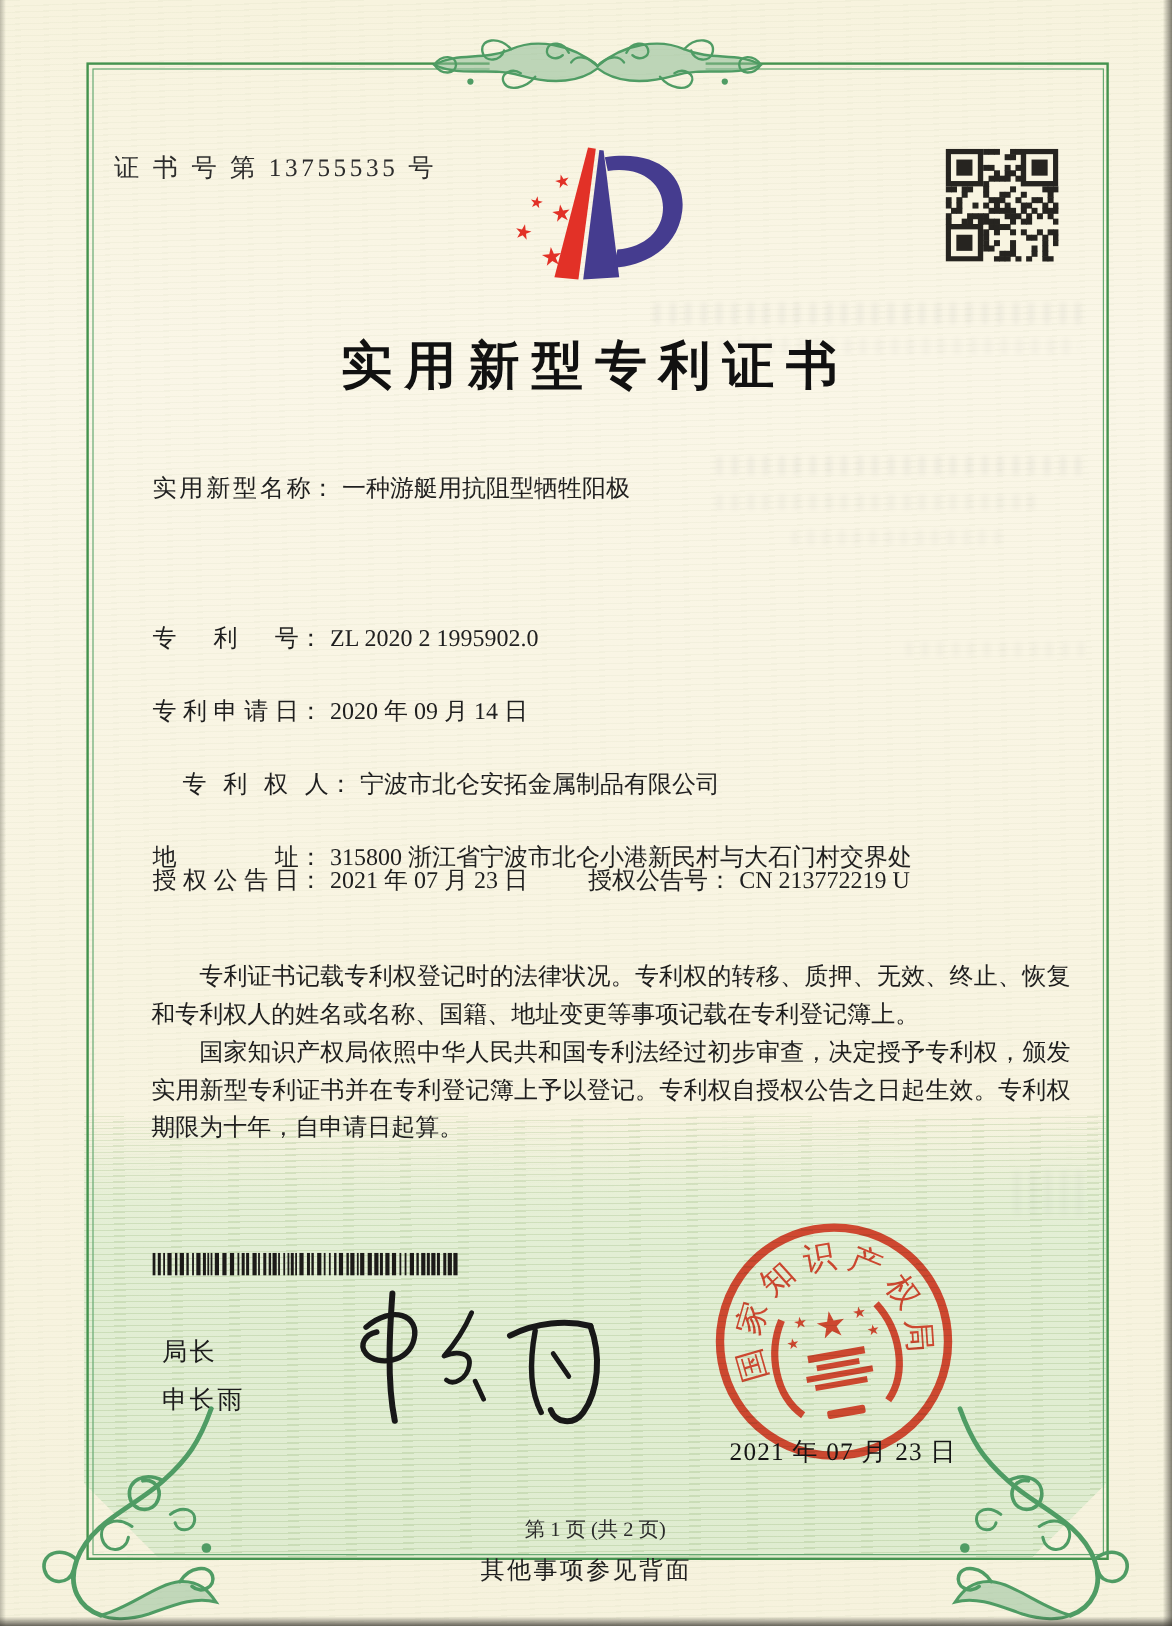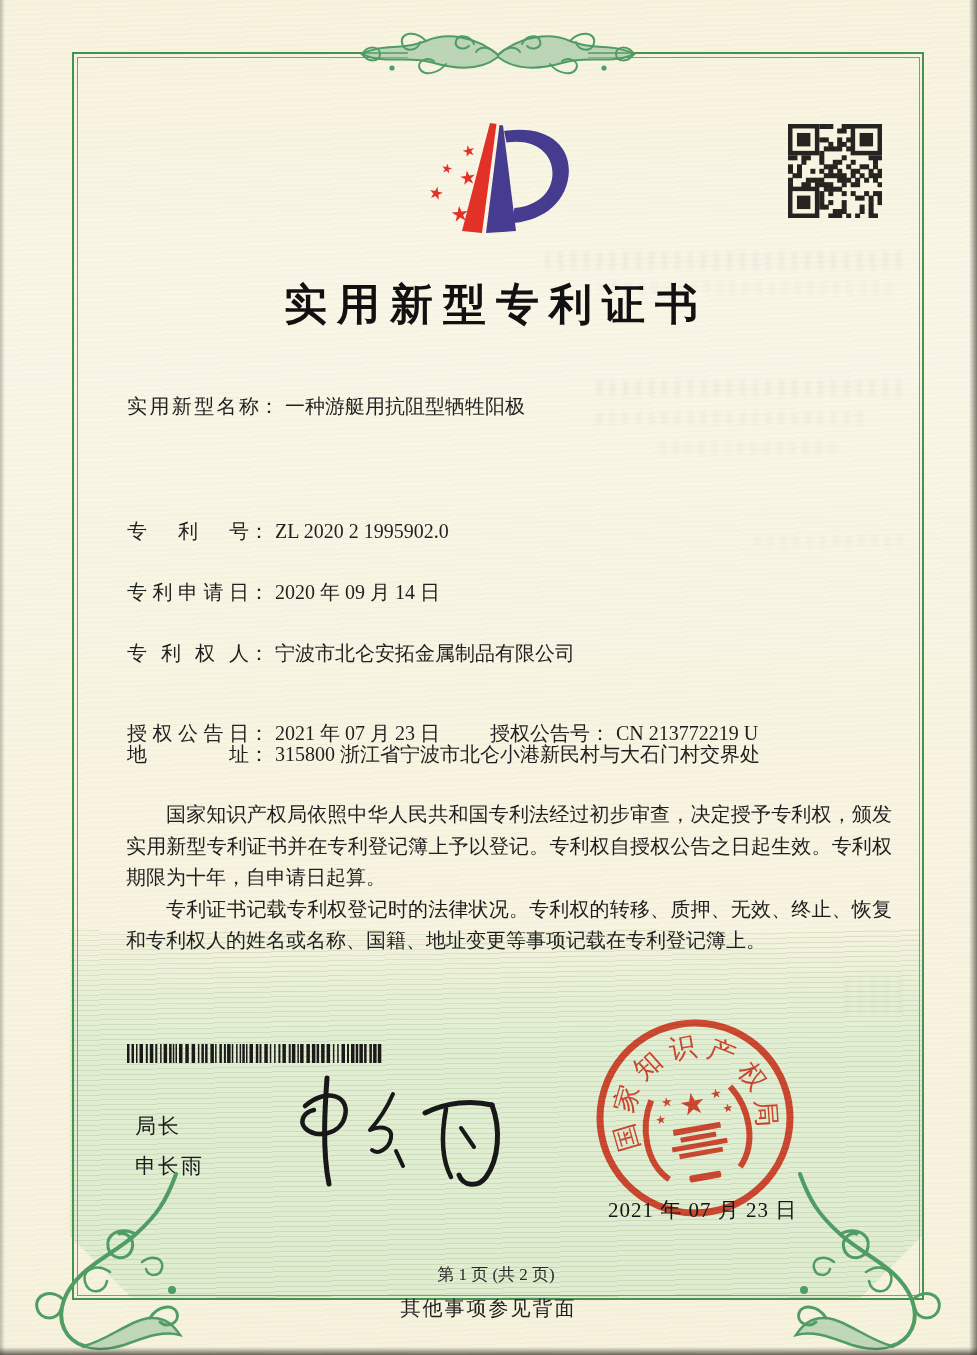--- a/index.html
+++ b/index.html
@@ -98,20 +98,21 @@
       <path d="M112 64 C96 56 82 64 84 77 C86 90 104 92 108 79 C111 69 103 62 95 64" stroke-width="3"></path>
       <path d="M40 130 C28 118 10 124 13 138 C16 151 34 151 37 139" stroke-width="3"></path>
       <path d="M86 102 C73 93 58 99 61 112 C64 125 81 124 83 111" stroke-width="2.5"></path>
       <path d="M60 176 C84 170 106 150 126 148 C142 147 150 156 156 165 C138 160 120 168 100 175 C84 180 68 180 60 176" fill="#8cbb95" fill-opacity=".5" stroke-width="2.5"></path>
       <path d="M126 148 C134 135 150 134 153 143 C156 152 144 159 136 152" stroke-width="3"></path>
       <circle cx="148" cy="120" r="4" fill="#4f9c64" stroke="none"></circle>
       <path d="M118 92 C128 84 140 88 138 98 C136 107 124 107 122 99" stroke-width="2.5"></path>
     </g>
   </svg>
 
+  <div class="abs cert-no">证 书 号 第 13755535 号</div>
 
   <svg class="abs" style="left:400px;top:100px;" width="220" height="160" viewBox="0 0 220 160">
     <path d="M90 23 L96.5 24 L82 133 L62 131 Z" fill="#e23127"></path>
     <path d="M99.5 25 L103 25.5 L116 131 L86 133 Z" fill="#453c8f"></path>
     <path d="M104 31 C150 24 172 48 168.5 76 C165 106 138 122 111 123 L114.5 108 C138 106 152.5 92 152.5 73 C152.5 52 133 38 106.5 42.5 Z" fill="#453c8f"></path>
     <g fill="#e23127" font-family="'DejaVu Sans',sans-serif" text-anchor="middle">
       <text x="69" y="56" font-size="15" transform="rotate(-14 69 52)">★</text>
       <text x="47" y="73" font-size="13" transform="rotate(10 47 69)">★</text>
       <text x="68" y="84" font-size="19" transform="rotate(-8 68 79)">★</text>
       <text x="36" y="99" font-size="17" transform="rotate(12 36 94)">★</text>
@@ -268,36 +269,36 @@
     <span class="flabel" style="width:132px;">实用新型名称</span><span>：</span><span class="fval">一种游艇用抗阻型牺牲阳极</span>
   </div>
 
   <div class="abs title">实用新型专利证书</div>
   <div class="abs frow" style="top:518px;">
     <span class="flabel">专利号</span><span>：</span><span class="fval">ZL 2020 2 1995902.0</span>
   </div>
   <div class="abs frow" style="top:579px;">
     <span class="flabel">专利申请日</span><span>：</span><span class="fval">2020 年 09 月 14 日</span>
   </div>
-  <div class="abs frow" style="top:640px;">
+  <div class="abs frow" style="top:640px;margin-left:25px;">
     <span class="flabel">专利权人</span><span>：</span><span class="fval">宁波市北仑安拓金属制品有限公司</span>
   </div>
-  <div class="abs frow" style="top:701px;margin-top:40px;">
+  <div class="abs frow" style="top:701px;">
     <span class="flabel">地址</span><span>：</span><span class="fval">315800 浙江省宁波市北仑小港新民村与大石门村交界处</span>
   </div>
   <div class="abs frow" style="top:720px;">
     <span class="flabel">授权公告日</span><span>：</span><span class="fval">2021 年 07 月 23 日</span>
     <span class="fpair2">
       <span>授权公告号</span><span>：</span><span class="fval">CN 213772219 U</span>
     </span>
   </div>
 
   <div class="abs bodytext">
+    <p>专利证书记载专利权登记时的法律状况。专利权的转移、质押、无效、终止、恢复和专利权人的姓名或名称、国籍、地址变更等事项记载在专利登记簿上。</p>
     <p>国家知识产权局依照中华人民共和国专利法经过初步审查，决定授予专利权，颁发实用新型专利证书并在专利登记簿上予以登记。专利权自授权公告之日起生效。专利权期限为十年，自申请日起算。</p>
-    <p>专利证书记载专利权登记时的法律状况。专利权的转移、质押、无效、终止、恢复和专利权人的姓名或名称、国籍、地址变更等事项记载在专利登记簿上。</p>
   </div>
 
   <svg id="barcode" class="abs" style="left:127px;top:1044px;z-index:5;" width="256" height="19" viewBox="0 0 256 19">
       <rect x="0.0" y="0" width="2.5" height="19" fill="#1c1a18"></rect>
       <rect x="4.5" y="0" width="2.5" height="19" fill="#1c1a18"></rect>
       <rect x="9.0" y="0" width="1.5" height="19" fill="#1c1a18"></rect>
       <rect x="12.5" y="0" width="3.5" height="19" fill="#1c1a18"></rect>
       <rect x="18.8" y="0" width="2" height="19" fill="#1c1a18"></rect>
       <rect x="22.8" y="0" width="3.5" height="19" fill="#1c1a18"></rect>
       <rect x="28.3" y="0" width="2" height="19" fill="#1c1a18"></rect>

